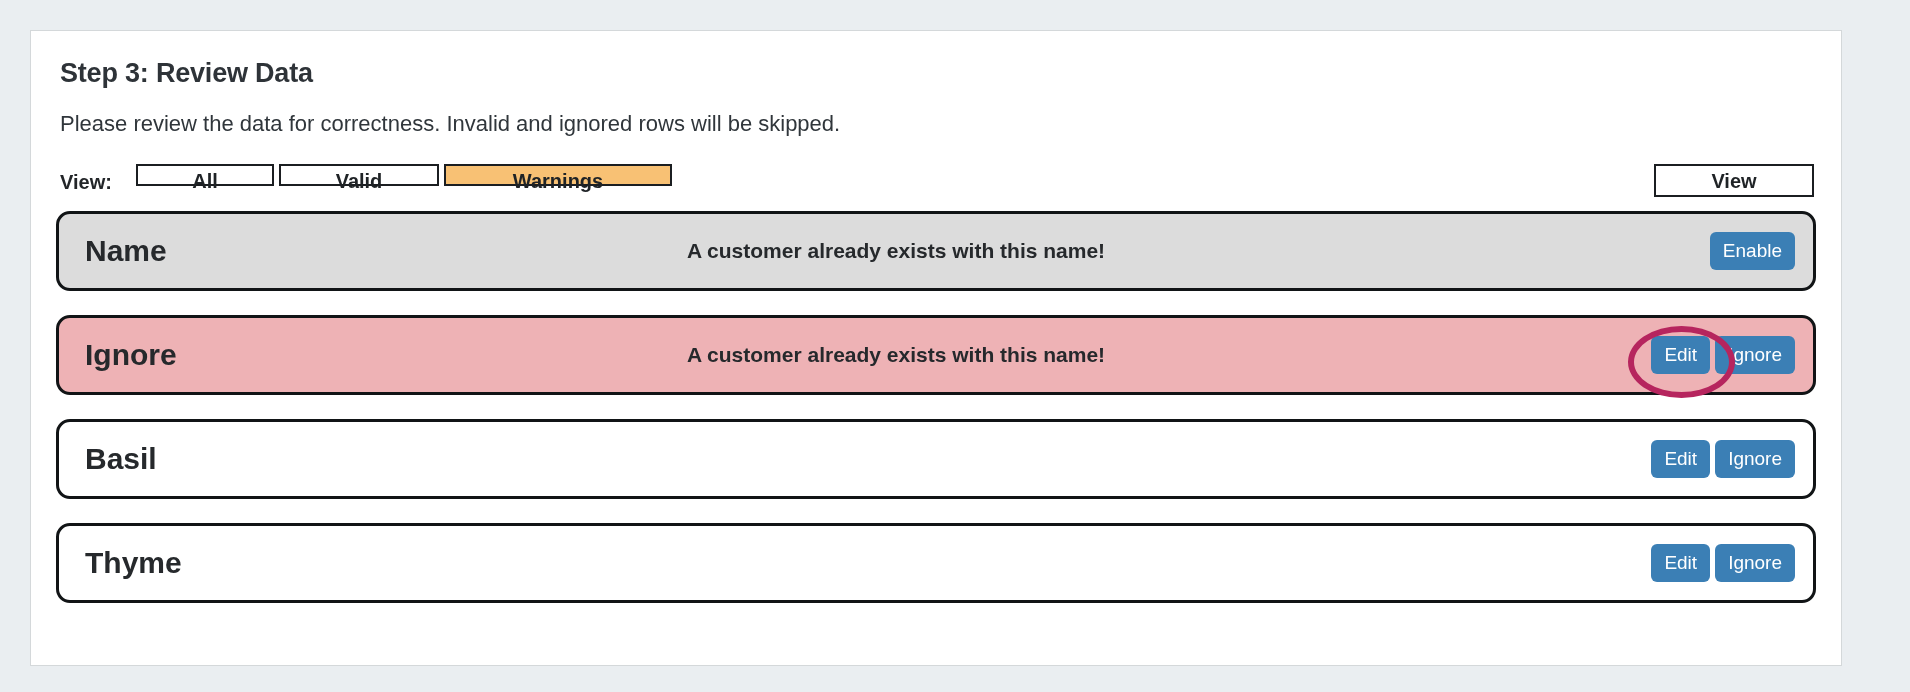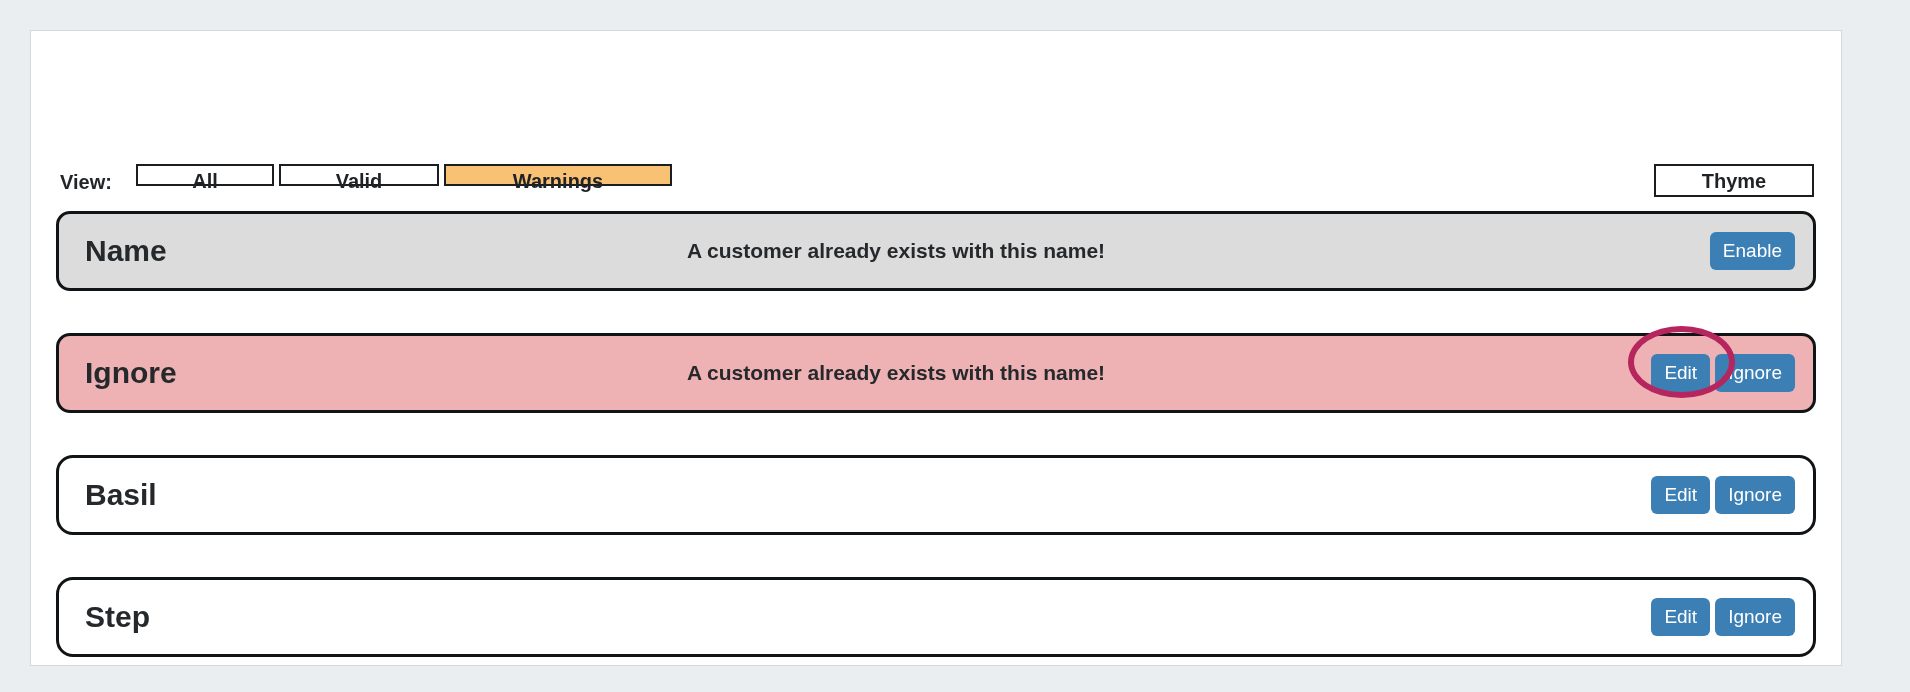--- a/index.html
+++ b/index.html
@@ -113,29 +113,29 @@
   #rows {
     position: absolute;
     left: 25px;
     top: 180px;
     width: 1760px;
   }
   .data-row {
     position: relative;
     box-sizing: border-box;
     height: 80px;
-    margin-bottom: 42px;
+    margin-bottom: 24px;
     border: 3px solid #111416;
     border-radius: 14px;
     background: #ffffff;
   }
   .data-row:last-child { margin-bottom: 0; }
   .data-row.state-ignored { background: #dcdcdc; }
   .data-row.state-invalid { background: #eeb2b5; }
-  .data-row.state-valid   { background: #ffffff; border-radius: 17px; }
+  .data-row.state-valid   { background: #ffffff; }
 
   .row-name {
     position: absolute;
     left: 26px;
     top: 50%;
     transform: translateY(-50%);
     font-size: 30px;
     font-weight: bold;
     color: #26292c;
     white-space: nowrap;
@@ -189,33 +189,35 @@
     box-sizing: border-box;
     border: 6px solid #b6255e;
     border-radius: 50%;
   }
 </style>
 </head>
 <body>
 
 <div id="review-card">
 
+  <div id="page-title">Step 3: Review Data</div>
+  <div id="page-subtitle">Please review the data for correctness. Invalid and ignored rows will be skipped.</div>
 
   <div id="view-bar">
     <span id="view-label">View:</span>
 
     <button class="filter-btn f-all">All</button>
 
     <button class="filter-btn f-valid">Valid</button>
 
     <button class="filter-btn f-warnings">Warnings</button>
 
 
 
-    <button id="hide-btn">Thyme</button>
+    <button id="hide-btn">View</button>
   </div>
 
   <div id="rows">
       <div class="data-row state-ignored">
         <div class="row-name">Name</div>
         <div class="row-message">A customer already exists with this name!</div>
         <div class="row-actions">
           <button class="action-btn">Enable</button>
         </div>
       </div>
@@ -228,21 +230,21 @@
         </div>
       </div>
       <div class="data-row state-valid">
         <div class="row-name">Basil</div>
         <div class="row-actions">
           <button class="action-btn">Edit</button>
           <button class="action-btn">Ignore</button>
         </div>
       </div>
       <div class="data-row state-valid">
-        <div class="row-name">Step</div>
+        <div class="row-name">Thyme</div>
         <div class="row-actions">
           <button class="action-btn">Edit</button>
           <button class="action-btn">Ignore</button>
         </div>
       </div>
     </div>
 
 <div class="annot-ellipse" style="left: 1597.38px; top: 295px; width: 106.75px; height: 72px;">
       <div class="ring" style="border-color: rgb(182, 37, 94);"></div>
     </div>

